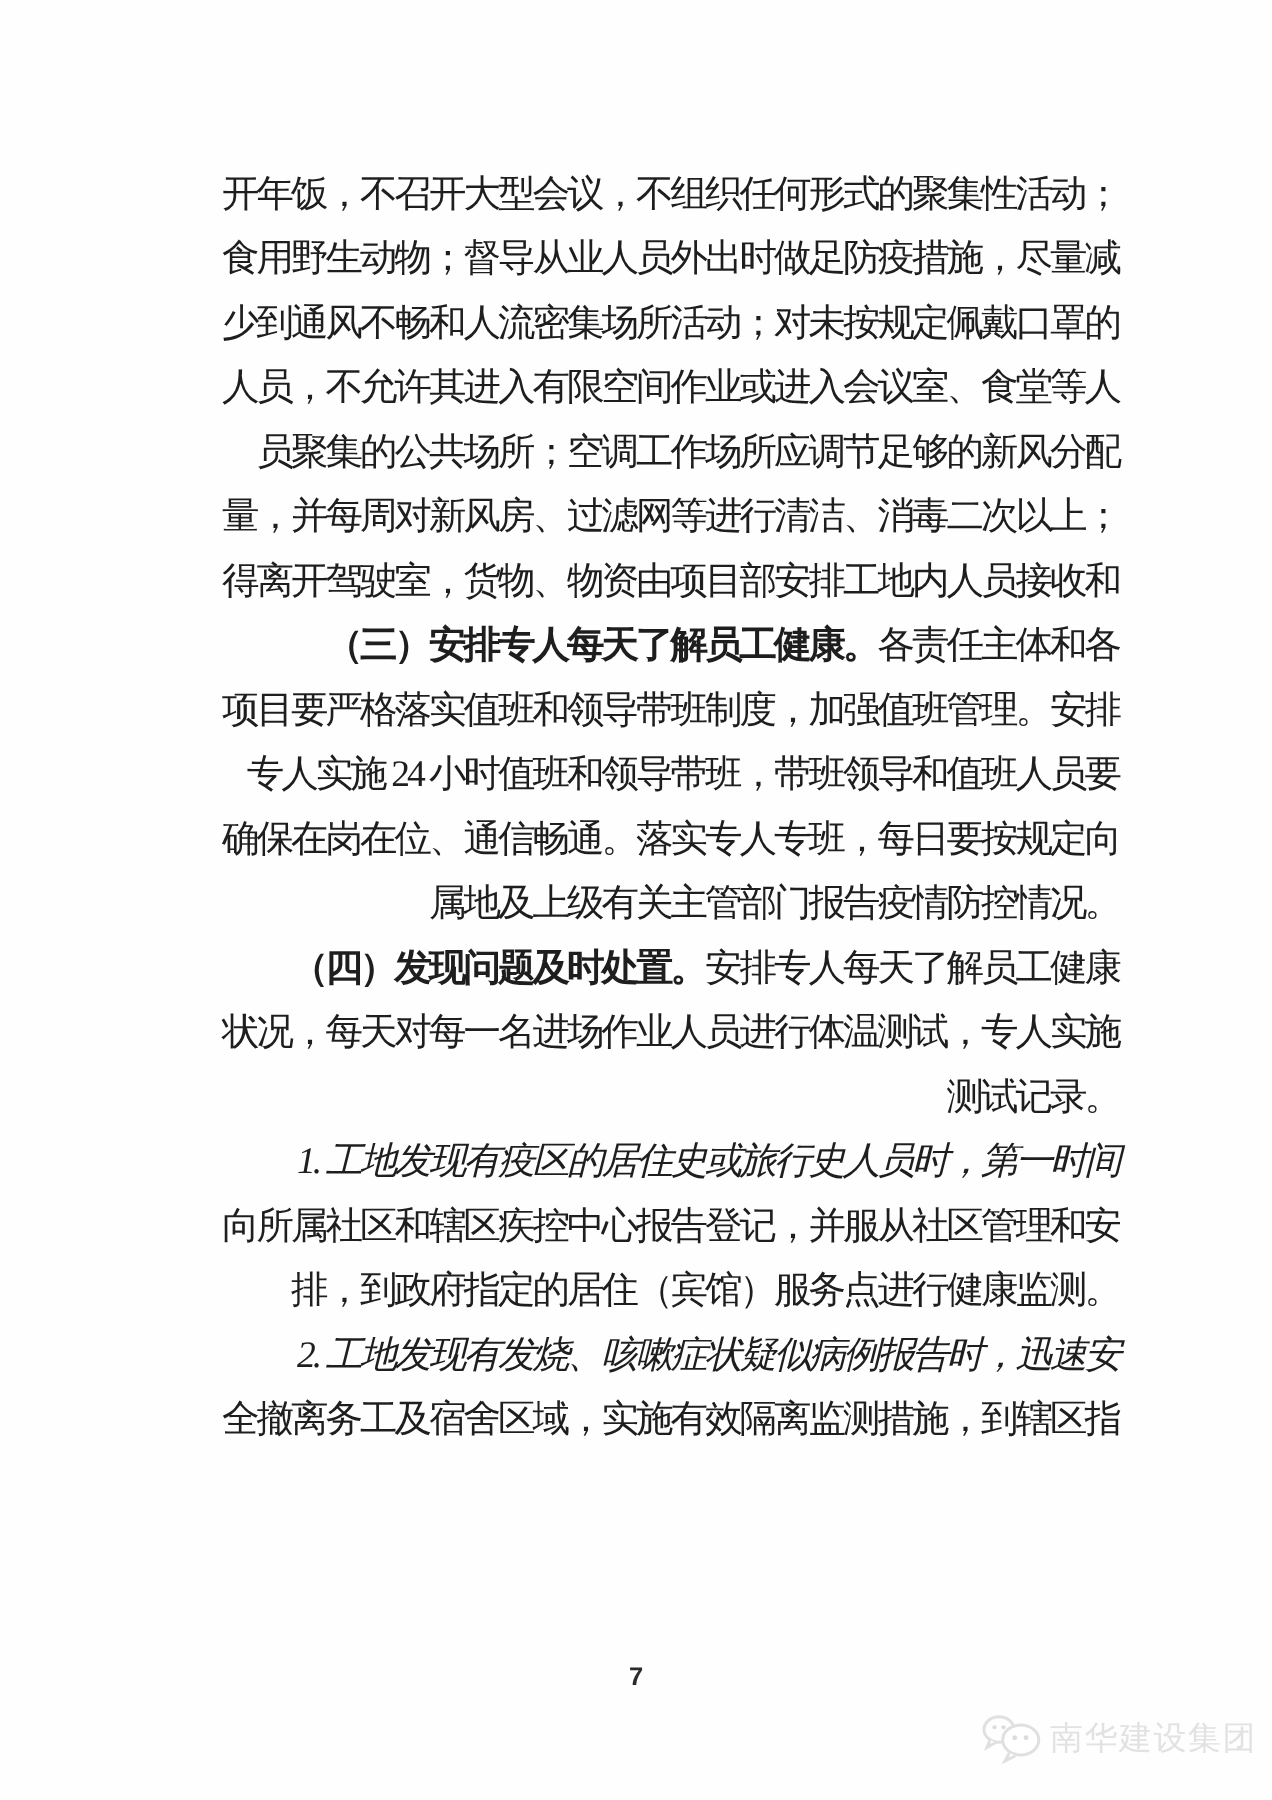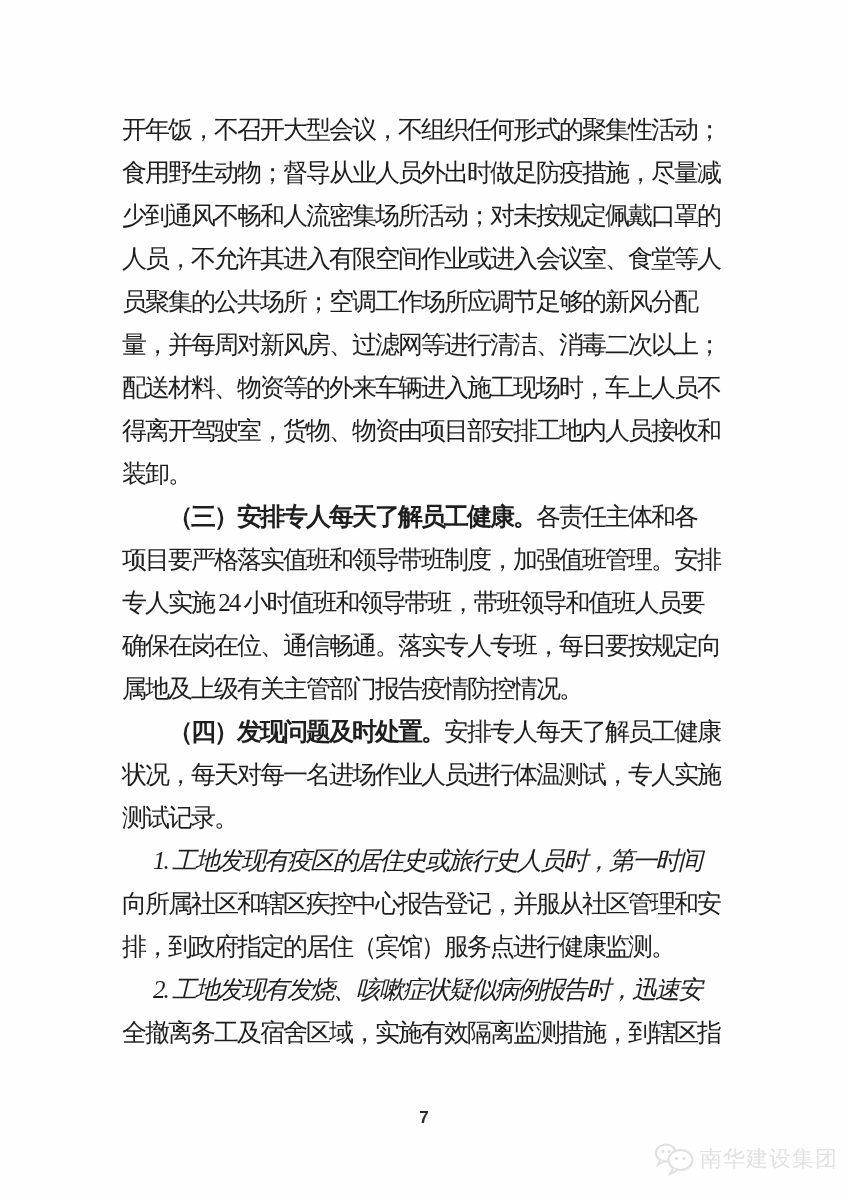--- a/index.html
+++ b/index.html
@@ -9,22 +9,23 @@
     position: relative;
     overflow: hidden;
     font-family: "Liberation Serif", "DejaVu Serif", serif;
   }
   .page {
     position: absolute; inset: 0;
     background: #fefefe;
   }
   .text-block {
     position: absolute;
-    left: 122px; top: 108px;
+    left: 136px; top: 108px;
     width: 610px;
+    text-align: right;
   }
   .line {
     height: 43px;
     line-height: 43px;
     font-size: 25px;
     letter-spacing: -2px;
     color: #1e1e1e;
     white-space: nowrap;
   }
   .indent-para { padding-left: 46px; }
@@ -59,23 +60,21 @@
 
 <div class="page">
 
   <div class="text-block">
     <div class="line">开年饭，不召开大型会议，不组织任何形式的聚集性活动；</div>
     <div class="line">食用野生动物；督导从业人员外出时做足防疫措施，尽量减</div>
     <div class="line">少到通风不畅和人流密集场所活动；对未按规定佩戴口罩的</div>
     <div class="line">人员，不允许其进入有限空间作业或进入会议室、食堂等人</div>
     <div class="line">员聚集的公共场所；空调工作场所应调节足够的新风分配</div>
     <div class="line">量，并每周对新风房、过滤网等进行清洁、消毒二次以上；</div>
-    <div class="line">配送材料、物资等的外来车辆进入施工现场时，车上人员不</div>
     <div class="line">得离开驾驶室，货物、物资由项目部安排工地内人员接收和</div>
-    <div class="line">装卸。</div>
     <div class="line indent-para"><span class="bold">（三）安排专人每天了解员工健康。</span><span>各责任主体和各</span></div>
     <div class="line">项目要严格落实值班和领导带班制度，加强值班管理。安排</div>
     <div class="line">专人实施 24 小时值班和领导带班，带班领导和值班人员要</div>
     <div class="line">确保在岗在位、通信畅通。落实专人专班，每日要按规定向</div>
     <div class="line">属地及上级有关主管部门报告疫情防控情况。</div>
     <div class="line indent-para"><span class="bold">（四）发现问题及时处置。</span><span>安排专人每天了解员工健康</span></div>
     <div class="line">状况，每天对每一名进场作业人员进行体温测试，专人实施</div>
     <div class="line">测试记录。</div>
     <div class="line indent-num">1. 工地发现有疫区的居住史或旅行史人员时，第一时间</div>
     <div class="line">向所属社区和辖区疾控中心报告登记，并服从社区管理和安</div>

